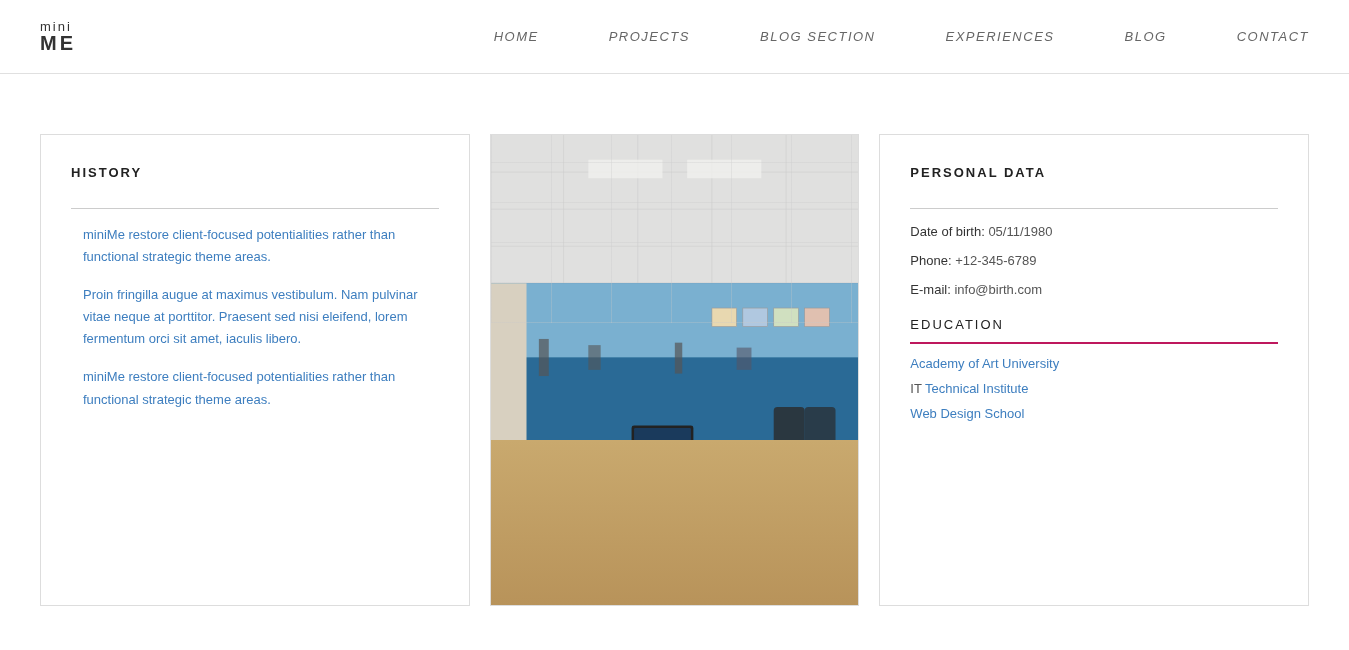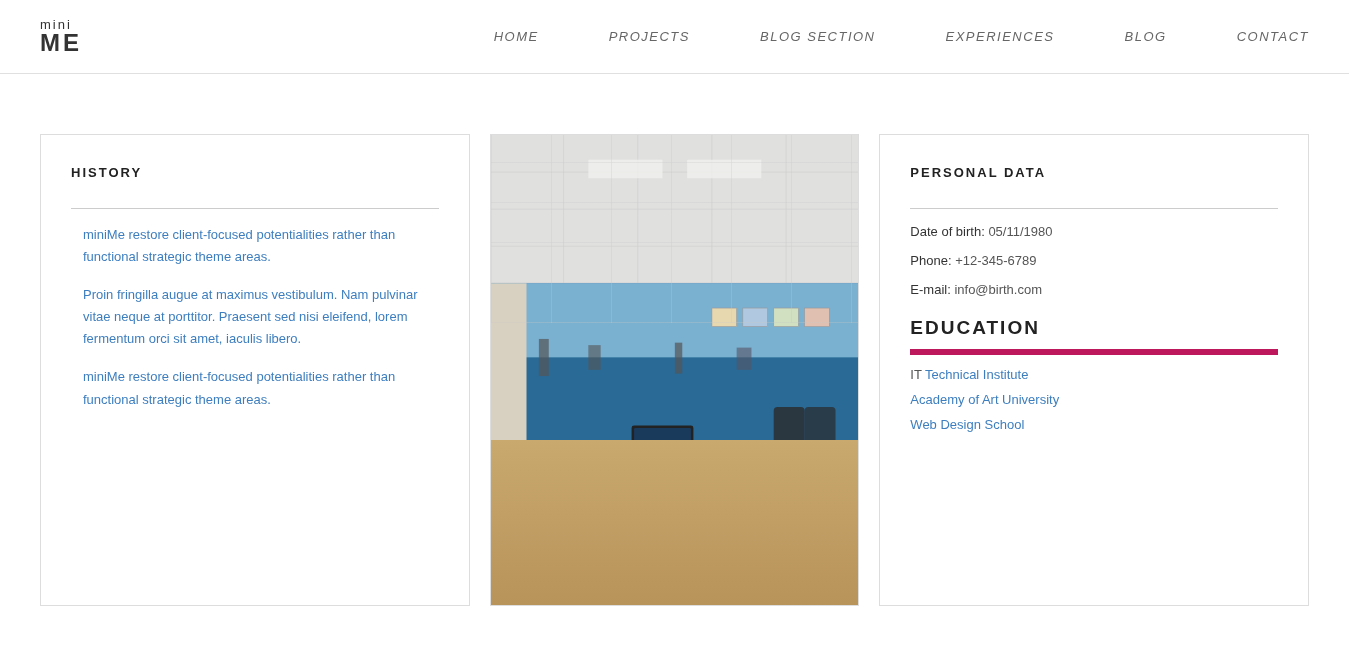--- a/index.html
+++ b/index.html
@@ -19,21 +19,21 @@
       margin-right: auto;
       line-height: 1;
     }
     .logo-mini {
       font-size: 13px;
       font-weight: 400;
       letter-spacing: 2px;
       color: #333;
     }
     .logo-me {
-      font-size: 24px;
+      font-size: 20px;
       font-weight: 700;
       letter-spacing: 3px;
       color: #333;
     }
     nav {
       display: flex;
       gap: 70px;
       align-items: center;
       font-style: italic;
     }
@@ -167,28 +167,28 @@
     .personal-label strong {
       color: #333;
       font-weight: 400;
     }
     .education-item {
       font-size: 13px;
       color: #3d7ebf;
       margin-bottom: 10px;
     }
     .sub-section-title {
-      font-size: 19px;
-      font-weight: 700;
+      font-size: 13px;
+      font-weight: 400;
       letter-spacing: 2px;
       color: #222;
       margin-top: 20px;
       margin-bottom: 12px;
       padding-bottom: 10px;
-      border-bottom: 6px solid #be185d;
+      border-bottom: 2px solid #be185d;
     }
   </style>
 </head>
 <body>
 
 <header>
   <div class="logo-area">
     <div class="logo-mini">mini</div>
     <div class="logo-me">ME</div>
   </div>
@@ -299,23 +299,23 @@
 
     <div class="card">
       <div class="card-section-title">PERSONAL DATA</div>
 
       <p class="personal-label"><strong>Date of birth: </strong><span>05/11/1980</span></p>
       <p class="personal-label"><strong>Phone: </strong><span>+12-345-6789</span></p>
       <p class="personal-label"><strong>E-mail: </strong><span>info@birth.com</span></p>
 
       <div class="sub-section-title">EDUCATION</div>
 
+      <p class="education-item">
+        <span>Academy of Art University</span>
+      </p>
       <p class="education-item"><span style="color: rgb(85, 85, 85);">IT </span><span>Technical Institute</span></p>
       <p class="education-item">
-        <span>Academy of Art University</span>
-      </p>
-      <p class="education-item">
         <span>Web Design School</span>
       </p>
     </div>
 
   </div>
 </main>
 
 </body></html>

